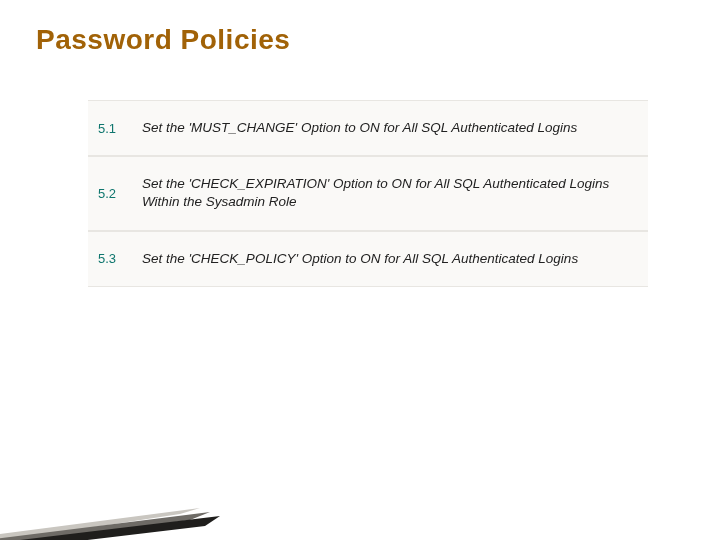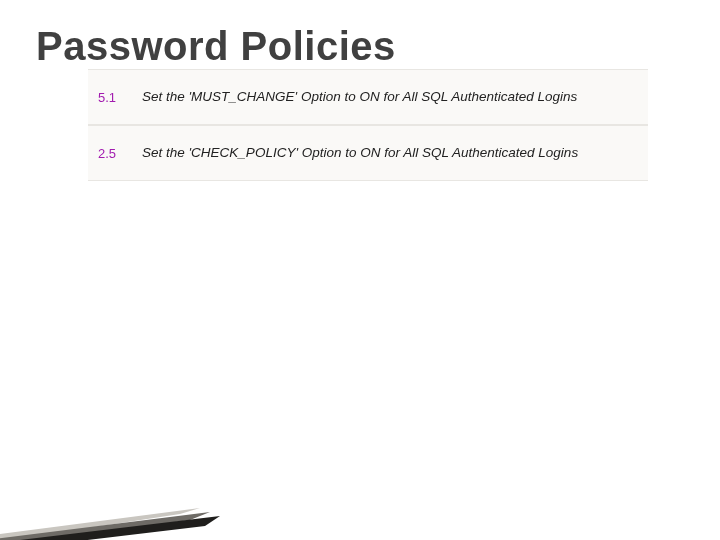--- a/index.html
+++ b/index.html
@@ -10,24 +10,25 @@
       position: relative;
       overflow: hidden;
     }
     .slide {
       width: 720px;
       height: 540px;
       position: relative;
       padding: 24px 36px 0 36px;
     }
     .title {
-      font-size: 40px;
+      font-size: 28px;
       font-weight: 700;
-      color: #404040;
+      color: #a16207;
       letter-spacing: 0.5px;
+      margin-bottom: 44px;
       font-family: "Segoe UI Semibold", "Segoe UI", Tahoma, sans-serif;
     }
     .policy-table {
       width: 560px;
       margin-left: 52px;
       border-collapse: separate;
       border-spacing: 0 0;
       font-size: 13.5px;
       color: #222;
     }
@@ -38,21 +39,21 @@
       padding: 18px 10px;
       vertical-align: middle;
       border-top: 1px solid #e8e6e2;
       border-bottom: 1px solid #e8e6e2;
     }
     .policy-table tr:first-child td { border-top: 1px solid #e8e6e2; }
     .id-cell {
       width: 44px;
       text-align: left;
       font-size: 13px;
-      color: #a21caf;
+      color: #0f766e;
       padding-left: 10px;
     }
     .desc-cell {
       line-height: 1.35;
       font-style: italic;
     }
     
     .swoosh {
       position: absolute;
       left: -30px;
@@ -69,21 +70,25 @@
 
   <h1 class="title">Password Policies</h1>
 
   <table class="policy-table">
     <tbody>
       <tr>
         <td class="id-cell">5.1</td>
         <td class="desc-cell">Set the 'MUST_CHANGE' Option to ON for All SQL Authenticated Logins</td>
       </tr>
       <tr>
-        <td class="id-cell">2.5</td>
+        <td class="id-cell">5.2</td>
+        <td class="desc-cell">Set the 'CHECK_EXPIRATION' Option to ON for All SQL Authenticated Logins Within the Sysadmin Role</td>
+      </tr>
+      <tr>
+        <td class="id-cell">5.3</td>
         <td class="desc-cell">Set the 'CHECK_POLICY' Option to ON for All SQL Authenticated Logins</td>
       </tr>
     </tbody>
   </table>
 
   <svg class="swoosh" viewBox="0 0 260 100" preserveAspectRatio="none">
     <polygon points="0,88 230,58 210,64 0,96" fill="#c9c6c0"></polygon>
     <polygon points="0,92 240,62 220,70 0,100" fill="#6e6b66"></polygon>
     <polygon points="0,96 250,66 235,76 0,104" fill="#1f1e1c"></polygon>
   </svg>

